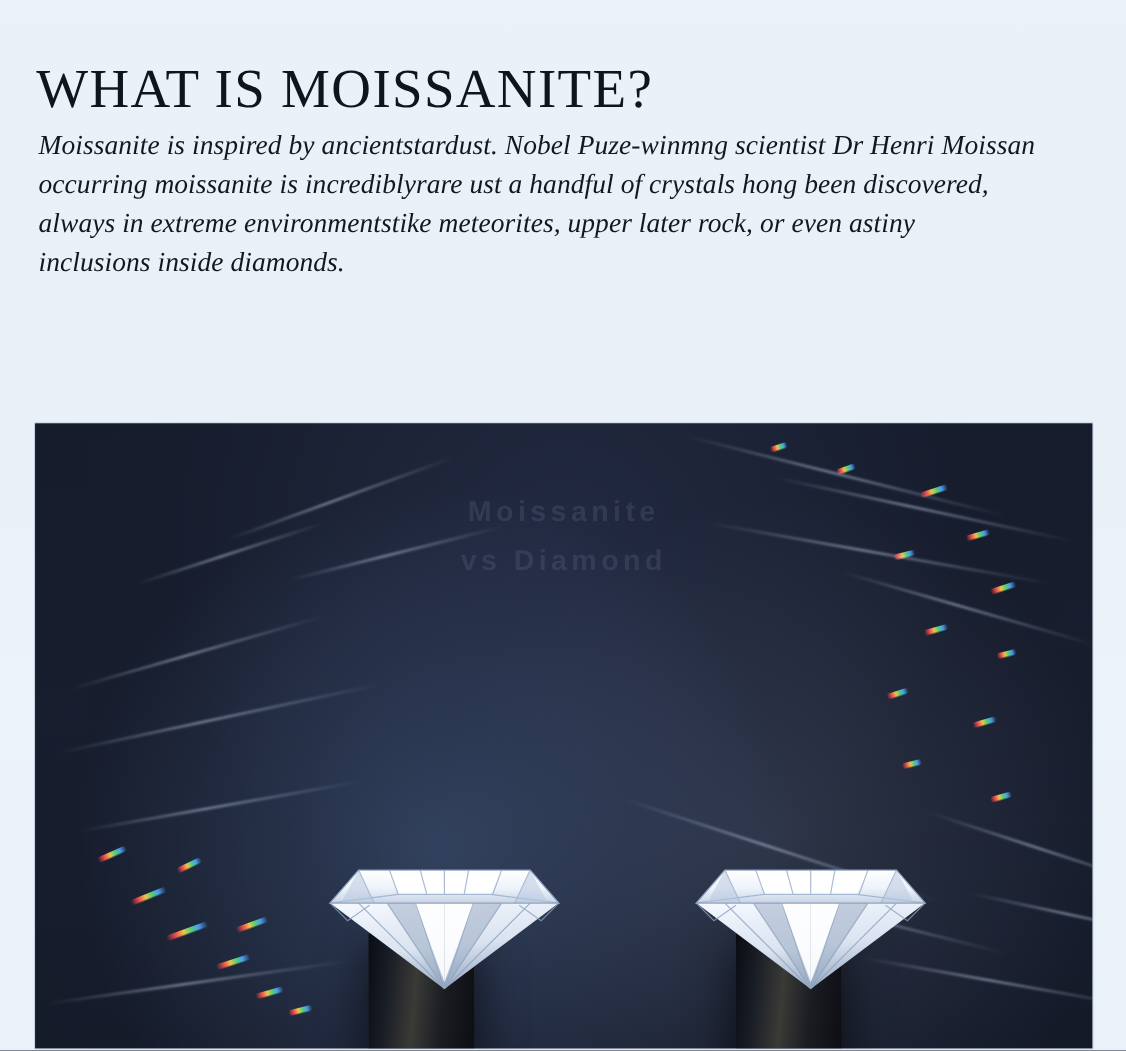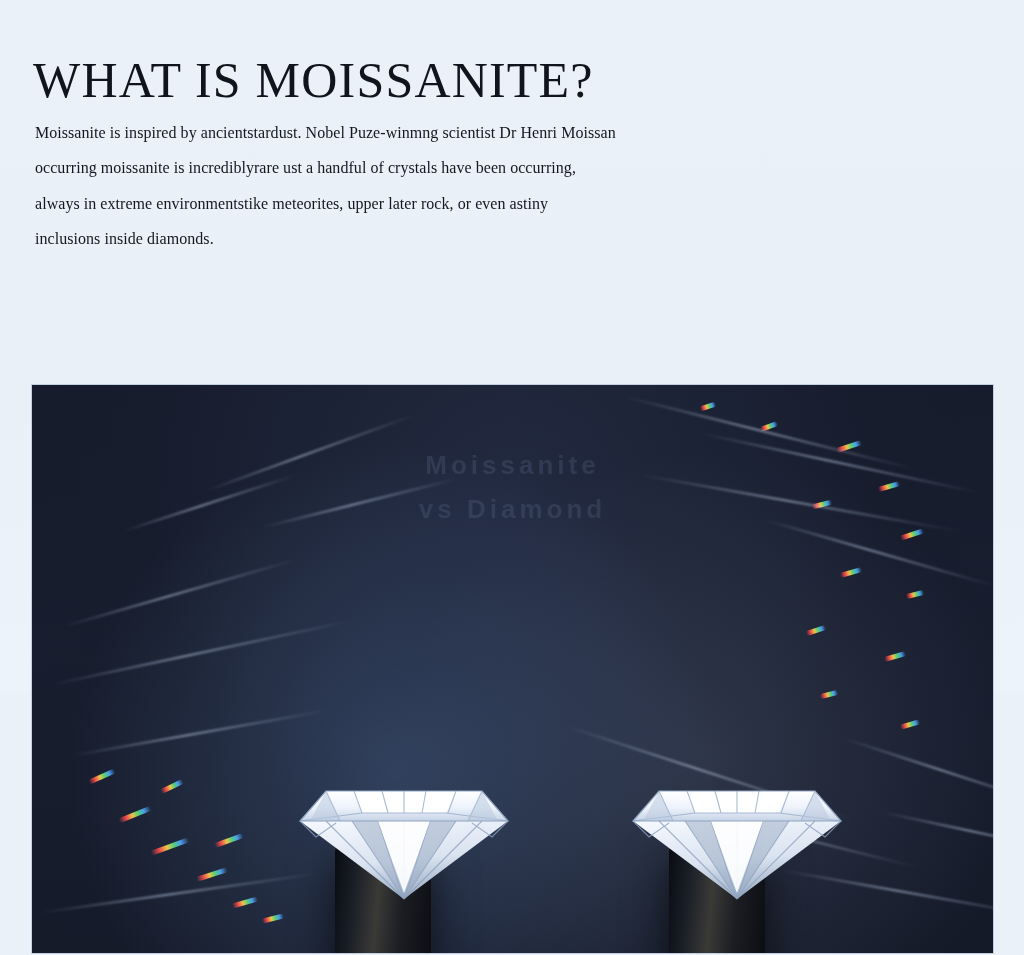--- a/index.html
+++ b/index.html
@@ -34,21 +34,22 @@
     white-space: nowrap;
   }
 
   
   .intro-paragraph {
     position: absolute;
     left: 35px;
     top: 115px;
     width: 975px;
     font-family: "Liberation Serif", serif;
-    font-size: 16px;
+    font-style: italic;
+    font-size: 25px;
     line-height: 35.3px;
     color: #131720;
     letter-spacing: 0.05px;
   }
   .intro-paragraph .ln { display: block; white-space: nowrap; }
 
   
   .photo {
     position: absolute;
     left: 32px;
@@ -140,21 +141,21 @@
 </style>
 </head>
 <body>
 
 <div class="page">
 
   <h1 class="page-title">WHAT IS MOISSANITE?</h1>
 
   <div class="intro-paragraph">
     <span class="ln">Moissanite is inspired by ancientstardust. Nobel Puze-winmng scientist Dr Henri Moissan</span>
-    <span class="ln">occurring moissanite is incrediblyrare ust a handful of crystals have been occurring,</span>
+    <span class="ln">occurring moissanite is incrediblyrare ust a handful of crystals hong been discovered,</span>
     <span class="ln">always in extreme environmentstike meteorites, upper later rock, or even astiny</span>
     <span class="ln">inclusions inside diamonds.</span>
   </div>
 
   <div class="photo">
     <div class="photo-bg"></div>
 
     <div class="photo-ghost">Moissanite<br>vs Diamond</div>
 
     <div id="sparkle-field">

